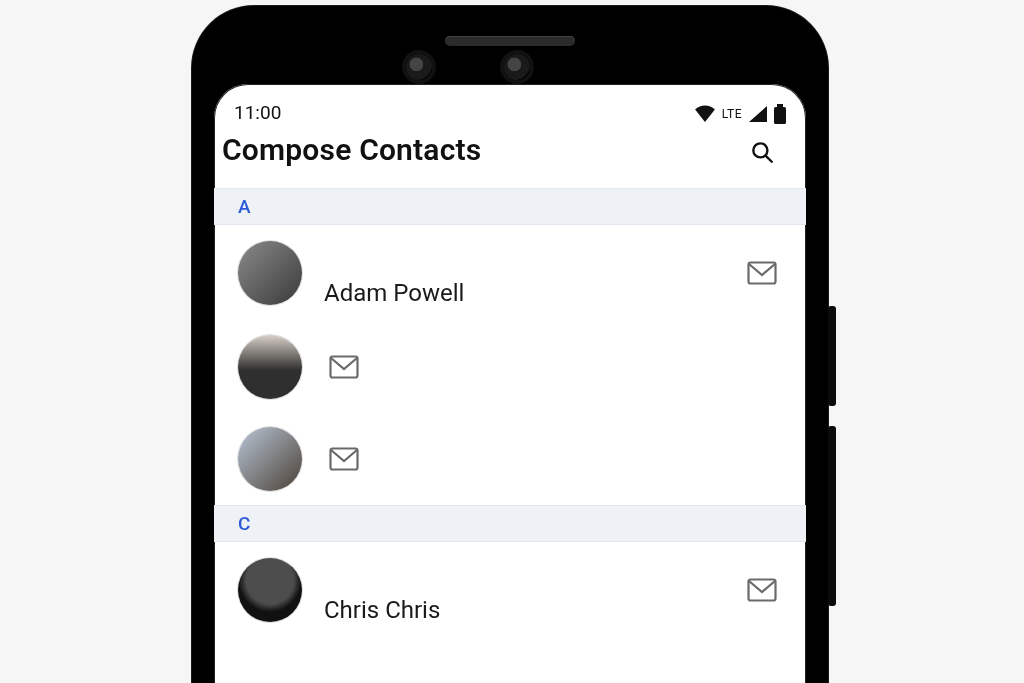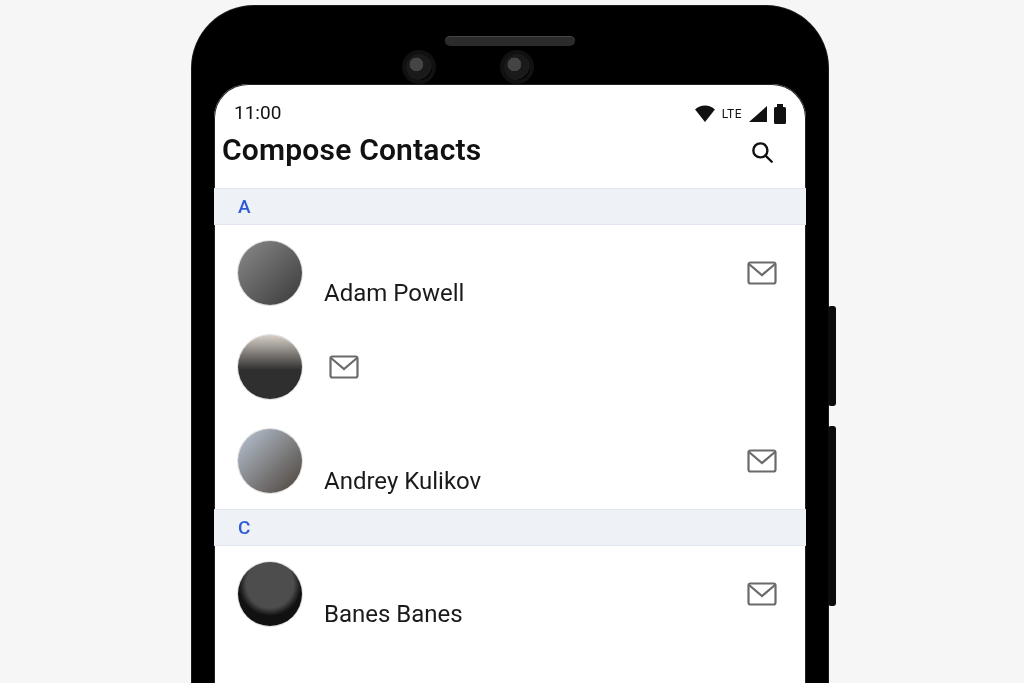--- a/index.html
+++ b/index.html
@@ -168,32 +168,31 @@
           <div class="avatar" style="background: linear-gradient(rgb(215, 208, 199), rgb(47, 47, 47) 55%);"></div>
           <div class="mail-btn">
             <svg width="30" height="24" viewBox="0 0 30 24" fill="none">
    <rect x="1.5" y="1.5" width="27" height="21" rx="2" class="ico-gray" stroke-width="2.2"></rect>
    <path d="M2 3 L15 14 L28 3" class="ico-gray" stroke-width="2.2" fill="none"></path>
  </svg>
           </div>
         </div>
         <div class="row">
           <div class="avatar" style="background: linear-gradient(135deg, rgb(185, 198, 214), rgb(74, 64, 54));"></div>
-          <div class="name">Andrey Kulikov</div>
           <div class="mail-btn">
             <svg width="30" height="24" viewBox="0 0 30 24" fill="none">
    <rect x="1.5" y="1.5" width="27" height="21" rx="2" class="ico-gray" stroke-width="2.2"></rect>
    <path d="M2 3 L15 14 L28 3" class="ico-gray" stroke-width="2.2" fill="none"></path>
  </svg>
           </div>
         </div>
         <div class="section">C</div>
         <div class="row">
           <div class="avatar" style="background: radial-gradient(circle at 50% 35%, rgb(77, 77, 77) 0px, rgb(77, 77, 77) 45%, rgb(17, 17, 17) 60%);"></div>
-          <div class="name">Banes Banes</div>
+          <div class="name">Chris Chris</div>
           <div class="mail-btn">
             <svg width="30" height="24" viewBox="0 0 30 24" fill="none">
    <rect x="1.5" y="1.5" width="27" height="21" rx="2" class="ico-gray" stroke-width="2.2"></rect>
    <path d="M2 3 L15 14 L28 3" class="ico-gray" stroke-width="2.2" fill="none"></path>
  </svg>
           </div>
         </div>
       </div>
 
   </div>

